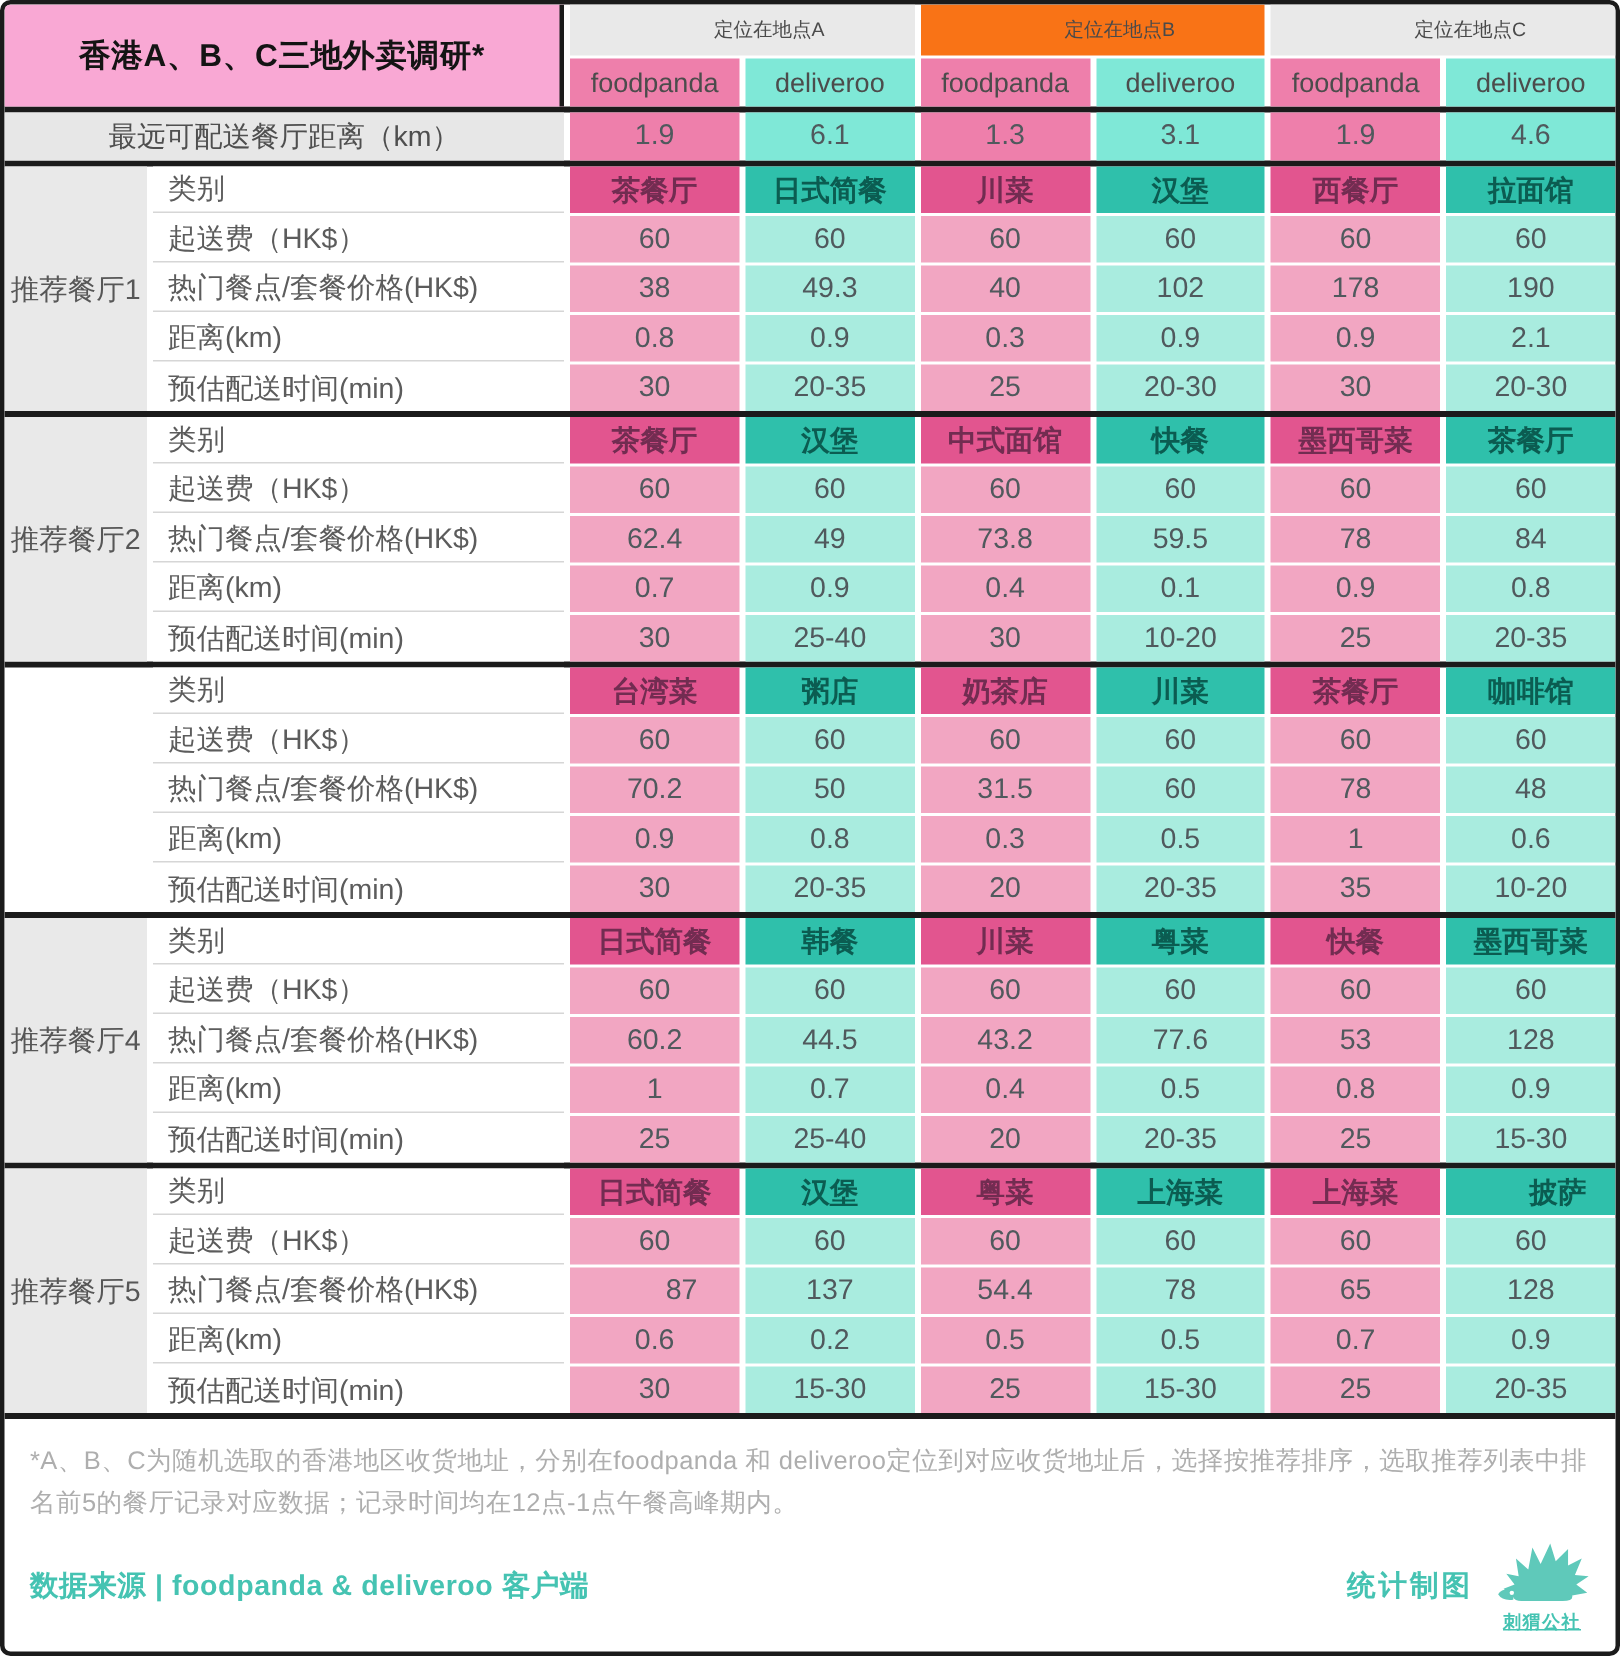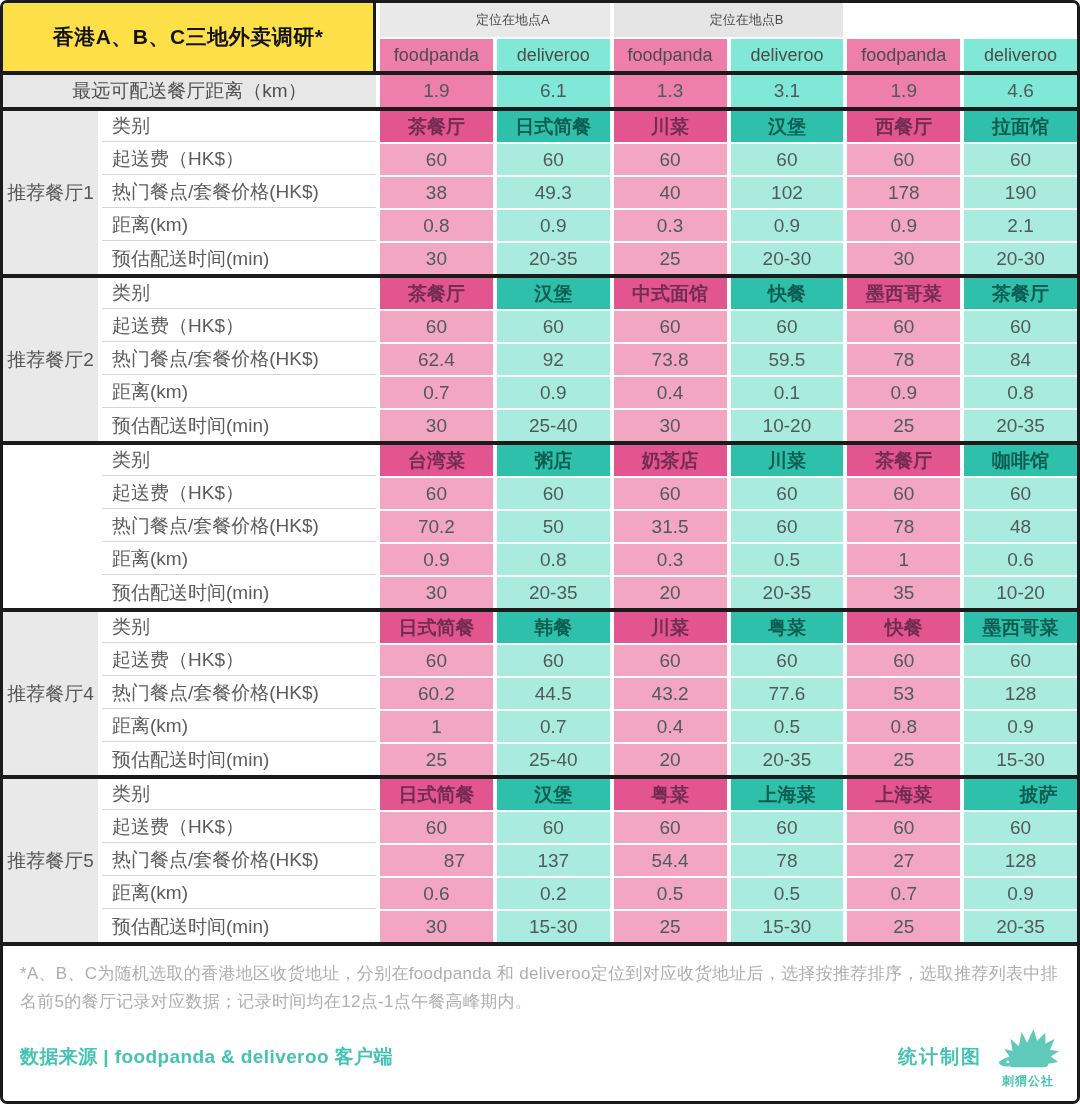--- a/index.html
+++ b/index.html
@@ -4,23 +4,23 @@
 <style>
   html,body{margin:0;padding:0;background:#ffffff;}
   body{width:1080px;height:1104px;position:relative;font-family:"Liberation Sans","DejaVu Sans",sans-serif;}
   .page{position:absolute;inset:0;border:3px solid #1b1b1b;border-radius:7px;overflow:hidden;background:#fff;box-sizing:border-box;}
 
   .hsep{height:4px;background:#1b1b1b;}
 
   
   .head-grid{display:grid;grid-template-columns:373px repeat(6,1fr);grid-template-rows:34px 32px;column-gap:4px;row-gap:2px;}
   .title-cell{grid-row:1 / span 2;grid-column:1;display:flex;align-items:center;justify-content:center;
-    font-size:21px;font-weight:bold;color:#141414;border-right:3px solid #1b1b1b;background:#fde047;letter-spacing:.5px;}
+    font-size:21px;font-weight:bold;color:#141414;border-right:3px solid #1b1b1b;background:#f9a8d4;letter-spacing:.5px;}
   .loc-cell{grid-row:1;display:flex;align-items:center;justify-content:center;font-size:13px;color:#4a4a4a;background:#e9e9e9;padding-left:36px;}
-  .loc-cell.white{background:#e5e5e5;}
+  .loc-cell.white{background:#f97316;}
   .prov-cell{grid-row:2;display:flex;align-items:center;justify-content:center;font-size:18px;color:#4c4c4c;}
 
   
   .max-grid{display:grid;grid-template-columns:373px repeat(6,1fr);grid-template-rows:32px;column-gap:4px;}
   .max-label{display:flex;align-items:center;justify-content:center;background:#e7e7e7;font-size:19px;color:#4f4f4f;}
   .cell{display:flex;align-items:center;justify-content:center;font-size:19px;color:#50595d;}
 
   .fp-h{background:var(--fp-h);}
   .dv-h{background:var(--dv-h);}
   .fp-c{background:var(--fp-c);}
@@ -37,32 +37,33 @@
   .row-label.last{border-bottom:none;}
 
   
   .footer{padding:14px 17px 8px 17px;box-sizing:border-box;}
   .footnote{margin:0;font-size:17px;line-height:1.62;color:#aeaeae;letter-spacing:.3px;}
   .credits{margin-top:12px;display:flex;align-items:center;justify-content:space-between;}
   .source{font-size:19px;font-weight:bold;color:var(--accent);letter-spacing:.4px;}
   .maker{display:flex;align-items:center;gap:14px;}
   .maker-label{font-size:19px;font-weight:bold;color:var(--accent);letter-spacing:2px;text-align:right;}
   .logo{display:flex;flex-direction:column;align-items:center;line-height:1;}
-  .logo-caption{font-size:12px;font-weight:bold;color:var(--accent);margin-top:2px;letter-spacing:1px;}
+  .logo-caption{font-size:12px;font-weight:bold;color:var(--accent);margin-top:2px;letter-spacing:1px;text-decoration:underline;}
 </style>
 </head>
 <body>
 
 <div class="page">
 
   <div class="head-grid">
     <div class="title-cell">香港A、B、C三地外卖调研*</div>
 
   <div class="loc-cell" style="grid-column: 2 / span 2;">定位在地点A</div>
       <div class="loc-cell white" style="grid-column: 4 / span 2;">定位在地点B</div>
+      <div class="loc-cell" style="grid-column: 6 / span 2;">定位在地点C</div>
       <div class="prov-cell fp-h" style="grid-column: 2;">foodpanda</div>
       <div class="prov-cell dv-h" style="grid-column: 3;">deliveroo</div>
       <div class="prov-cell fp-h" style="grid-column: 4;">foodpanda</div>
       <div class="prov-cell dv-h" style="grid-column: 5;">deliveroo</div>
       <div class="prov-cell fp-h" style="grid-column: 6;">foodpanda</div>
       <div class="prov-cell dv-h" style="grid-column: 7;">deliveroo</div>
     </div>
 
   <div class="hsep"></div>
 
@@ -130,21 +131,21 @@
         <div class="cell dv-cat" style="grid-area: 1 / 8;">茶餐厅</div>
         <div class="row-label" style="grid-row: 2;">起送费（HK$）</div>
         <div class="cell fp-c" style="grid-area: 2 / 3;">60</div>
         <div class="cell dv-c" style="grid-area: 2 / 4;">60</div>
         <div class="cell fp-c" style="grid-area: 2 / 5;">60</div>
         <div class="cell dv-c" style="grid-area: 2 / 6;">60</div>
         <div class="cell fp-c" style="grid-area: 2 / 7;">60</div>
         <div class="cell dv-c" style="grid-area: 2 / 8;">60</div>
         <div class="row-label" style="grid-row: 3;">热门餐点/套餐价格(HK$)</div>
         <div class="cell fp-c" style="grid-area: 3 / 3;">62.4</div>
-        <div class="cell dv-c" style="grid-area: 3 / 4;">92</div>
+        <div class="cell dv-c" style="grid-area: 3 / 4;">49</div>
         <div class="cell fp-c" style="grid-area: 3 / 5;">73.8</div>
         <div class="cell dv-c" style="grid-area: 3 / 6;">59.5</div>
         <div class="cell fp-c" style="grid-area: 3 / 7;">78</div>
         <div class="cell dv-c" style="grid-area: 3 / 8;">84</div>
         <div class="row-label" style="grid-row: 4;">距离(km)</div>
         <div class="cell fp-c" style="grid-area: 4 / 3;">0.7</div>
         <div class="cell dv-c" style="grid-area: 4 / 4;">0.9</div>
         <div class="cell fp-c" style="grid-area: 4 / 5;">0.4</div>
         <div class="cell dv-c" style="grid-area: 4 / 6;">0.1</div>
         <div class="cell fp-c" style="grid-area: 4 / 7;">0.9</div>
@@ -249,21 +250,21 @@
         <div class="cell dv-c" style="grid-area: 2 / 4;">60</div>
         <div class="cell fp-c" style="grid-area: 2 / 5;">60</div>
         <div class="cell dv-c" style="grid-area: 2 / 6;">60</div>
         <div class="cell fp-c" style="grid-area: 2 / 7;">60</div>
         <div class="cell dv-c" style="grid-area: 2 / 8;">60</div>
         <div class="row-label" style="grid-row: 3;">热门餐点/套餐价格(HK$)</div>
         <div class="cell fp-c" style="grid-area: 3 / 3; padding-left: 36px;">87</div>
         <div class="cell dv-c" style="grid-area: 3 / 4;">137</div>
         <div class="cell fp-c" style="grid-area: 3 / 5;">54.4</div>
         <div class="cell dv-c" style="grid-area: 3 / 6;">78</div>
-        <div class="cell fp-c" style="grid-area: 3 / 7;">27</div>
+        <div class="cell fp-c" style="grid-area: 3 / 7;">65</div>
         <div class="cell dv-c" style="grid-area: 3 / 8;">128</div>
         <div class="row-label" style="grid-row: 4;">距离(km)</div>
         <div class="cell fp-c" style="grid-area: 4 / 3;">0.6</div>
         <div class="cell dv-c" style="grid-area: 4 / 4;">0.2</div>
         <div class="cell fp-c" style="grid-area: 4 / 5;">0.5</div>
         <div class="cell dv-c" style="grid-area: 4 / 6;">0.5</div>
         <div class="cell fp-c" style="grid-area: 4 / 7;">0.7</div>
         <div class="cell dv-c" style="grid-area: 4 / 8;">0.9</div>
         <div class="row-label last" style="grid-row: 5;">预估配送时间(min)</div>
         <div class="cell fp-c" style="grid-area: 5 / 3;">30</div>

